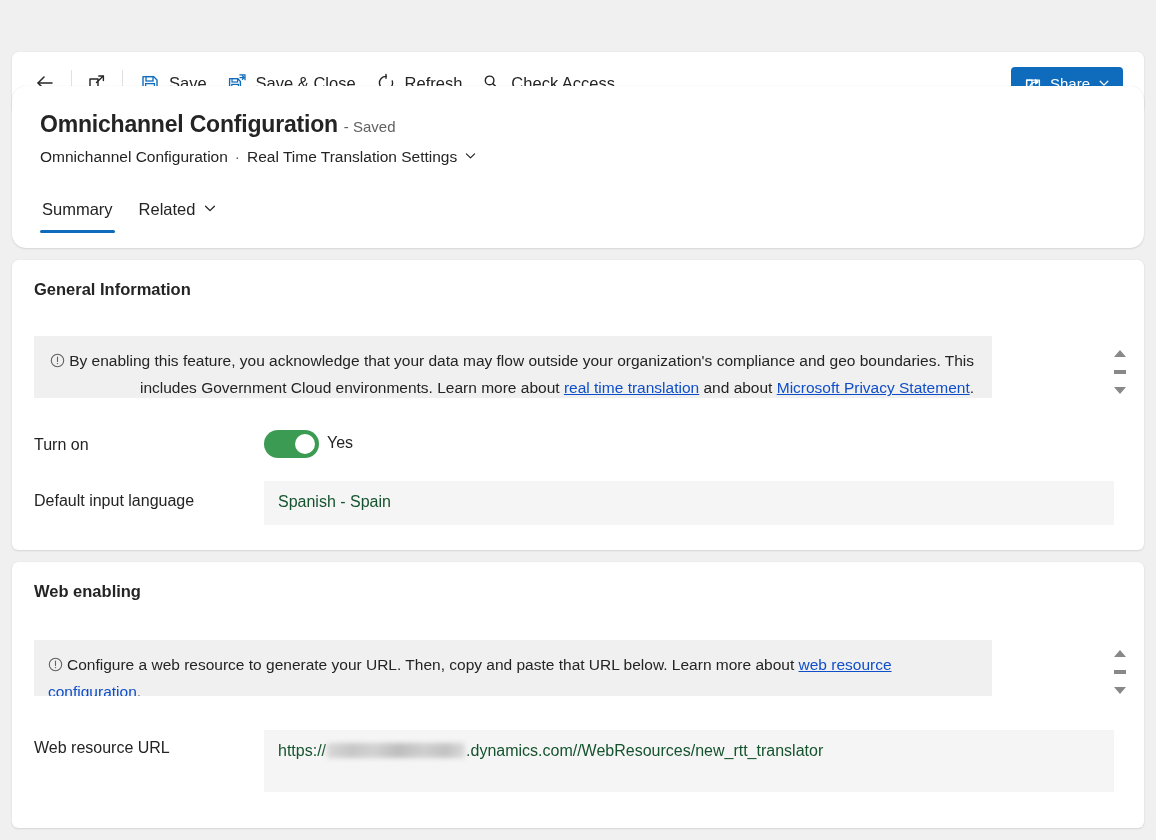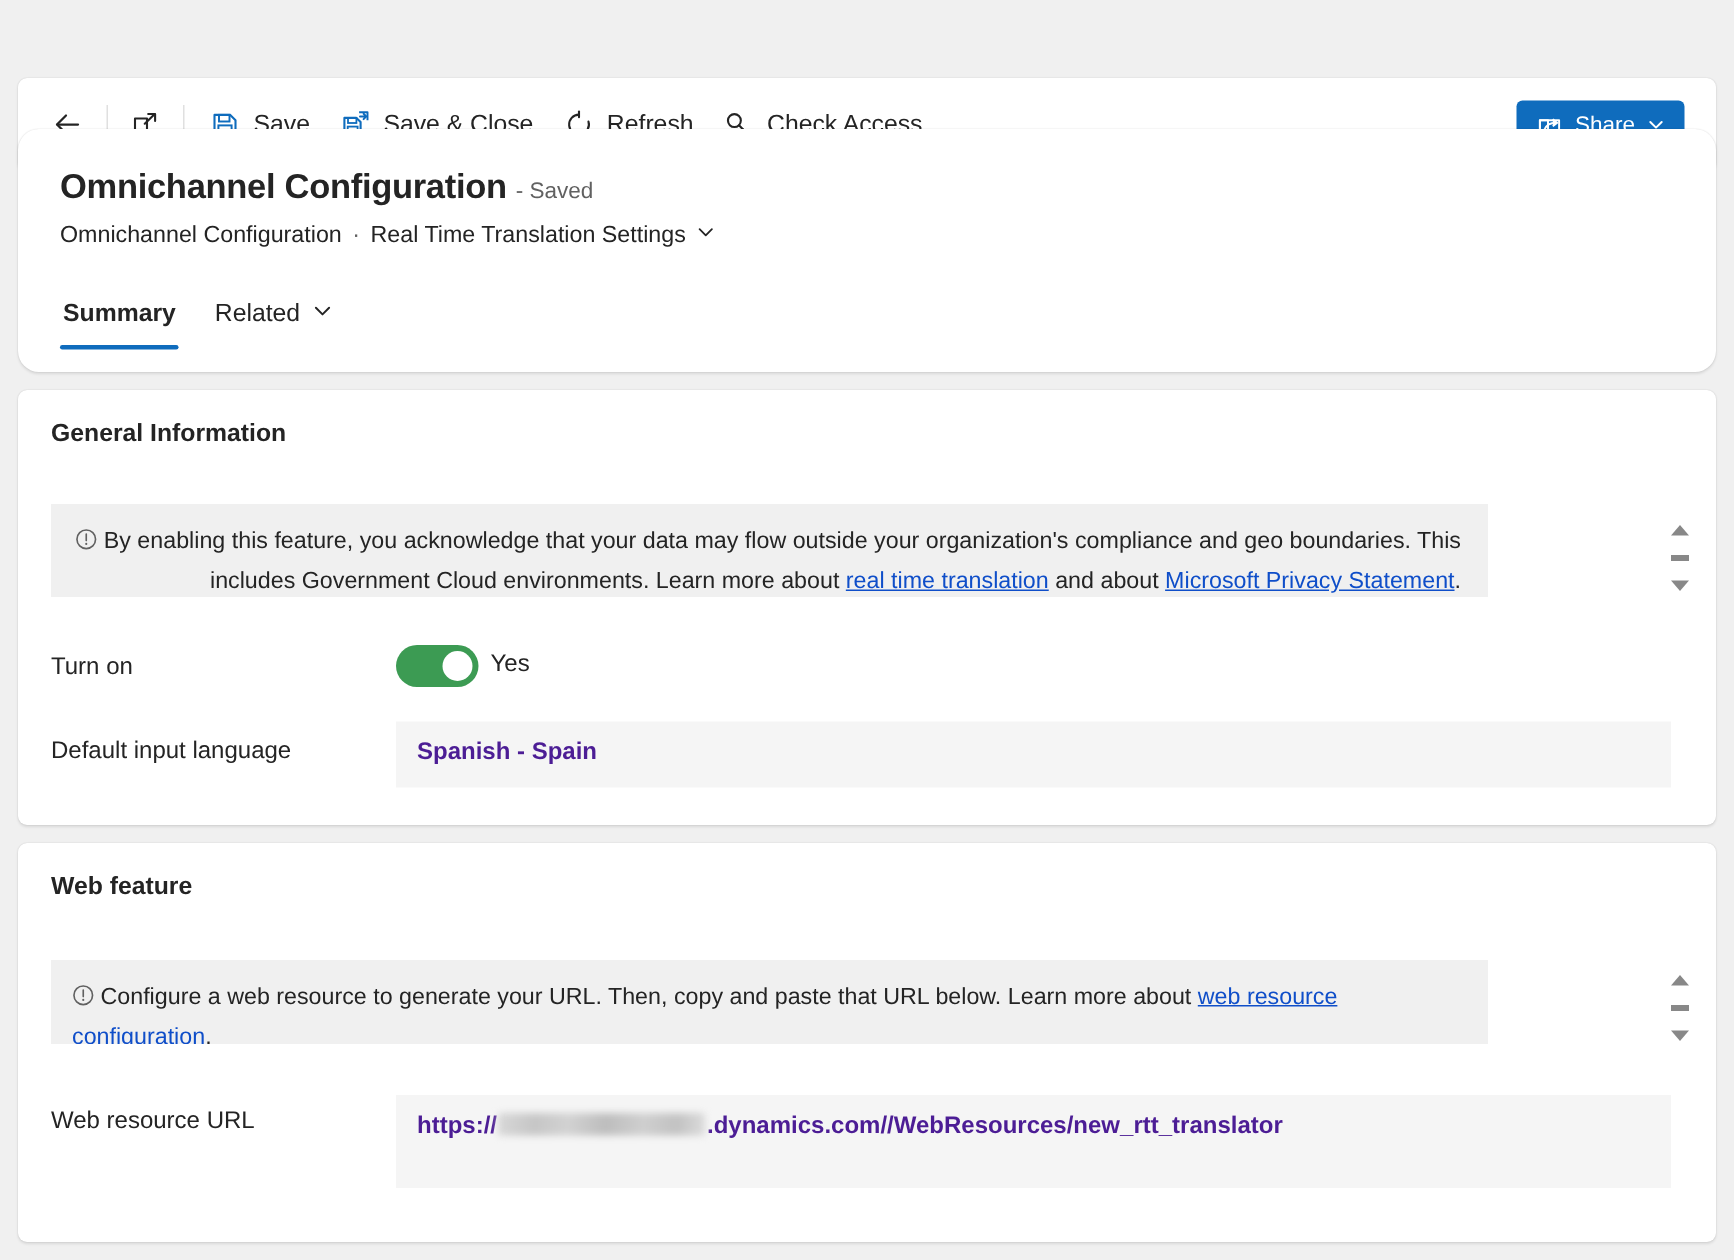--- a/index.html
+++ b/index.html
@@ -73,21 +73,21 @@
   .bc-current { display: flex; align-items: center; gap: 7px; cursor: pointer; }
 
   .tabs {
     position: absolute; left: 28px; top: 110px;
     display: flex; align-items: flex-start; gap: 22px;
   }
   .tab {
     position: relative; padding: 4px 2px 14px 2px;
     font-size: 16.5px; cursor: pointer; color: #242424;
   }
-  .tab.active { font-weight: 700; }
+  .tab.active { font-weight: 400; }
   .tab.active::after {
     content: ""; position: absolute; left: 0; right: 0; bottom: 0;
     height: 3px; background: #0f6cbd; border-radius: 2px;
   }
   .tab-related { display: flex; align-items: flex-start; gap: 8px; }
 
   .section-title {
     position: absolute; left: 22px; top: 20px;
     font-size: 16.5px; font-weight: 700; color: #242424;
   }
@@ -134,24 +134,23 @@
     background: #ffffff;
   }
   .toggle-text {
     position: absolute; font-size: 16px; color: #242424;
   }
   .input-box {
     position: absolute;
     background: #f5f5f5;
     border: none;
     cursor: text;
-    font-size: 16px; color: #4c1d95;
+    font-size: 16px; color: #14532d;
     display: flex; align-items: flex-start;
     padding: 12px 14px;
-    font-weight: bold;
   }
   .redact {
     display: inline-block;
     width: 138px; height: 15px;
     vertical-align: -2px;
     background: linear-gradient(95deg,#d8d8d8 0%,#c6c6c6 18%,#d2d2d2 34%,#bdbdbd 52%,#cfcfcf 70%,#c2c2c2 86%,#dcdcdc 100%);
     filter: blur(2.6px);
     border-radius: 2px;
     margin: 0 1px;
   }
@@ -314,21 +313,21 @@
 
     <div class="field-label" style="left:22px; top:232px;">Default input language</div>
 
     <div class="input-box" style="left:252px; top:221px; width:850px; height:44px;">
       <span>Spanish - Spain</span>
     </div>
   </div>
 
   <div class="card" id="webresource-card">
 
-    <div class="section-title">Web feature</div>
+    <div class="section-title">Web enabling</div>
 
     <div class="notice" style="top:78px; height:56px;">
       <span class="info-ico">
         <svg width="15" height="15" viewBox="0 0 15 15">
           <circle cx="7.5" cy="7.5" r="6.2" fill="none" stroke="#616161" stroke-width="1.1"></circle>
           <path d="M7.5 4 V8.4" fill="none" stroke="#616161" stroke-width="1.1" stroke-linecap="round"></path>
           <circle cx="7.5" cy="10.6" r="0.72" fill="#616161"></circle>
         </svg>
       </span><span>Configure a web resource to generate your URL. Then, copy and paste that URL below. Learn more about </span><a href="#">web resource configuration</a><span>.</span>
     </div>

